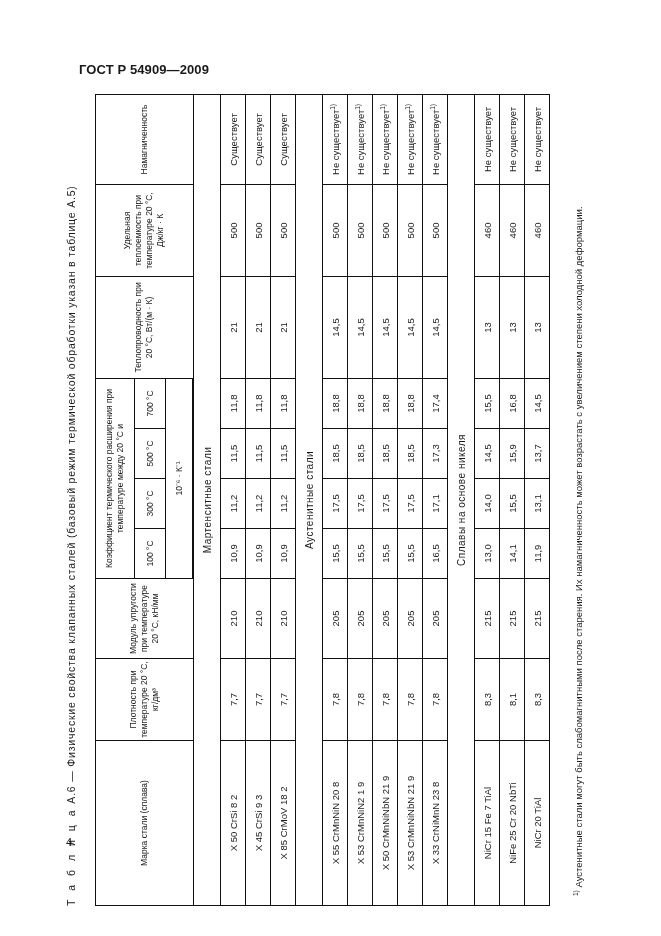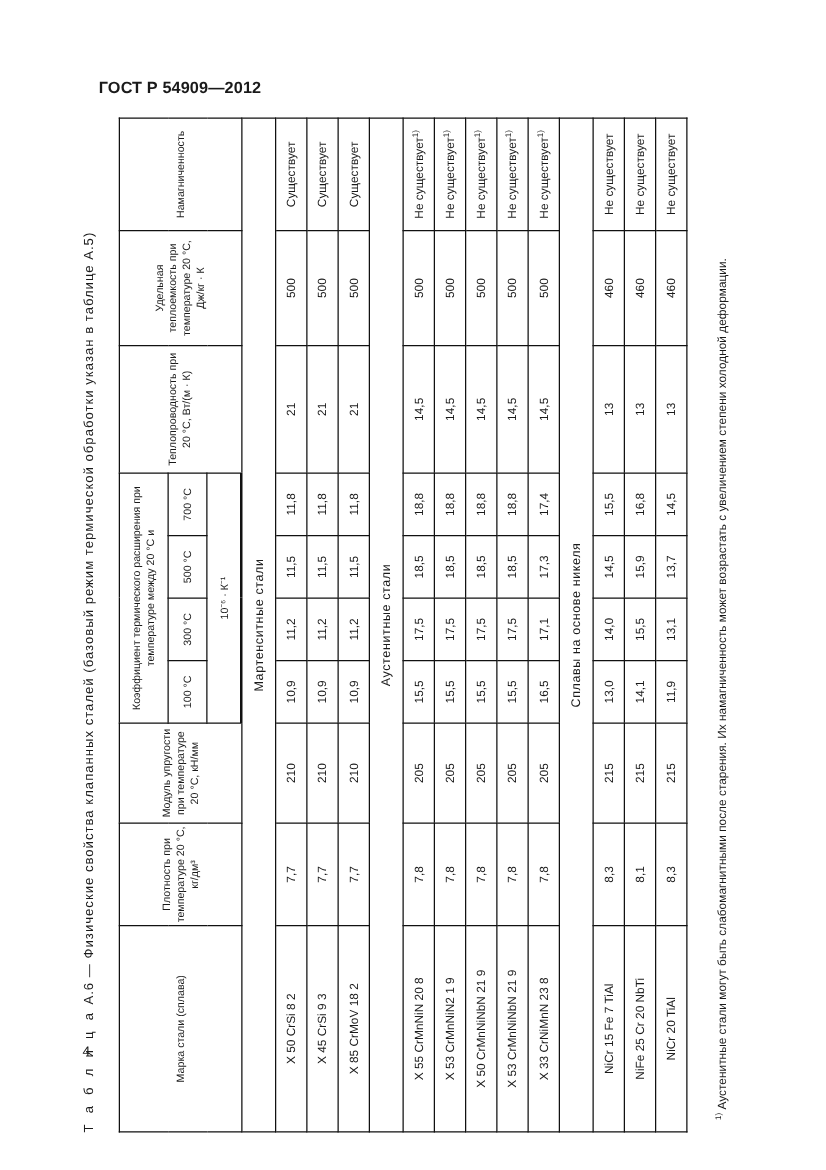--- a/index.html
+++ b/index.html
@@ -26,21 +26,21 @@
   td.grade { text-align: left; padding-left: 8px; white-space: nowrap; }
   sup { font-size: 6.5px; vertical-align: 4px; }
   .thick-bottom { border-bottom: 2px solid #111 !important; }
 
   .footnote { position: absolute; left: 0; top: 470px; width: 800px; font-size: 9.5px; line-height: 22px; padding-left: 10px; }
   .footnote sup { font-size: 6.5px; }
 </style>
 </head>
 <body>
 
-<div class="doc-code">ГОСТ Р 54909—2012</div>
+<div class="doc-code">ГОСТ Р 54909—2009</div>
 <div class="page-num">4</div>
 
 <div class="rot">
   <div class="caption">
     <span class="spaced">Т а б л и ц а</span>
     <span>А.6 — Физические свойства клапанных сталей (базовый режим термической обработки указан в таблице А.5)</span>
   </div>
 
   <table class="t">
     <colgroup>

